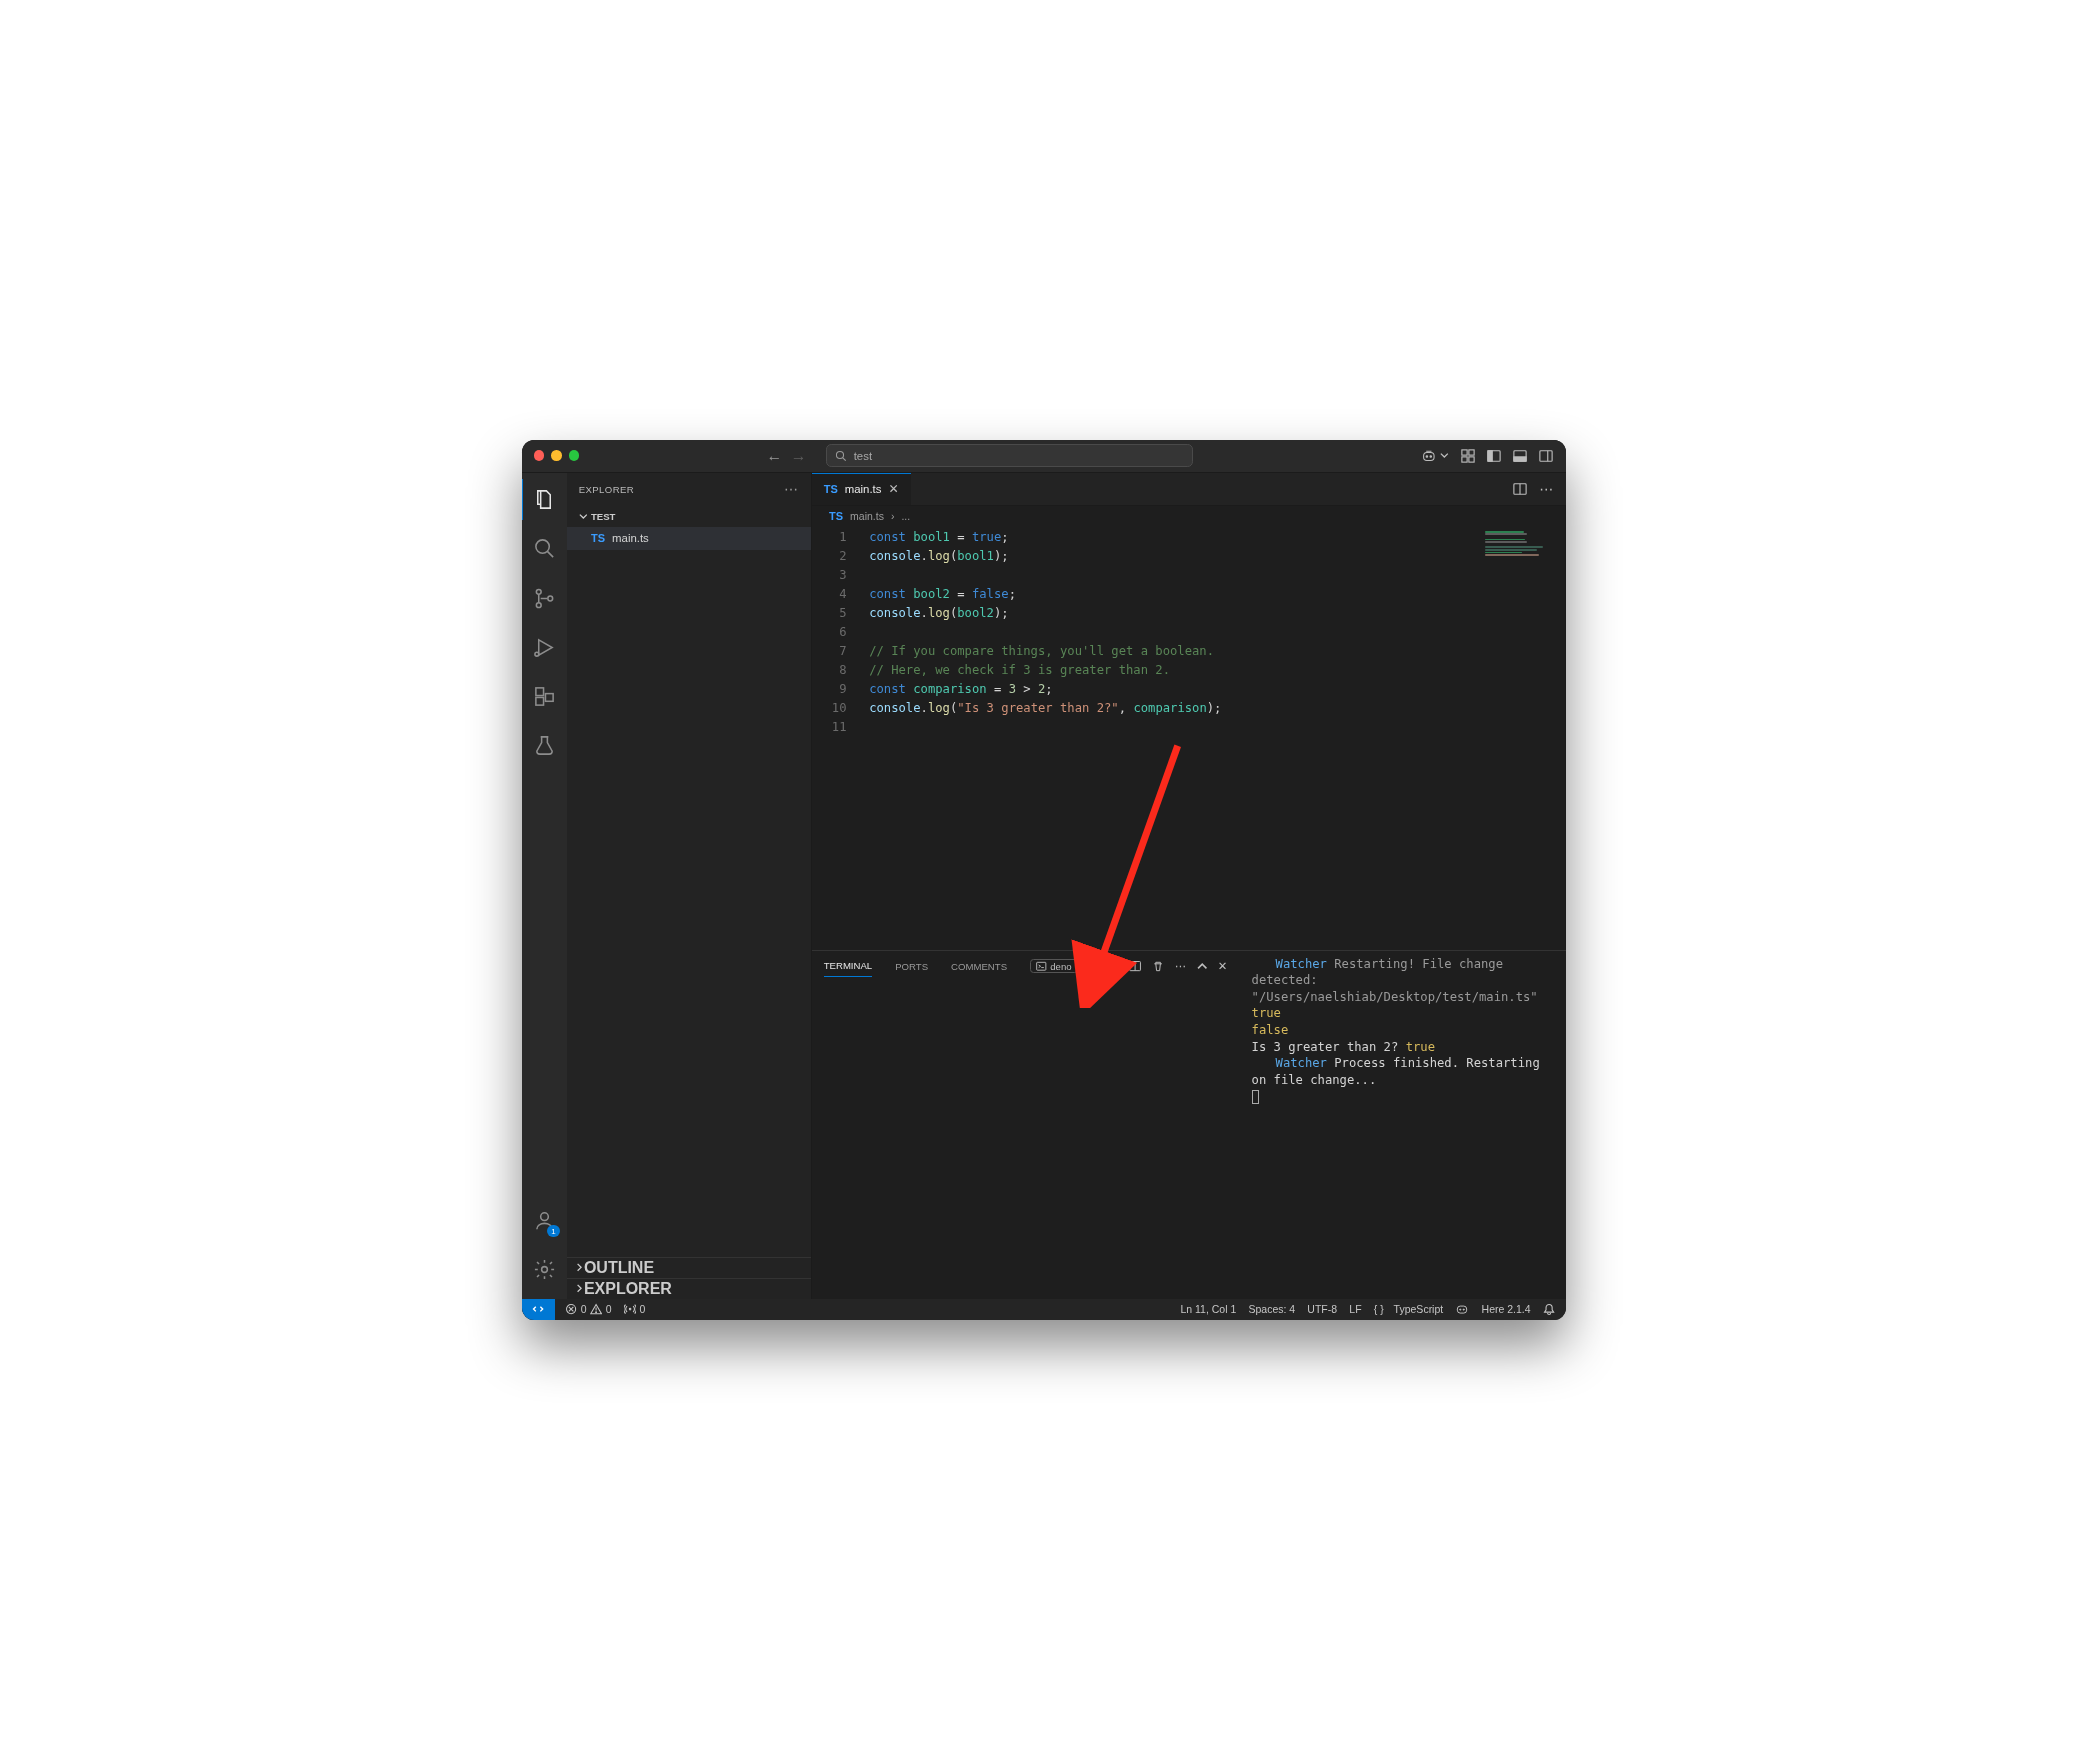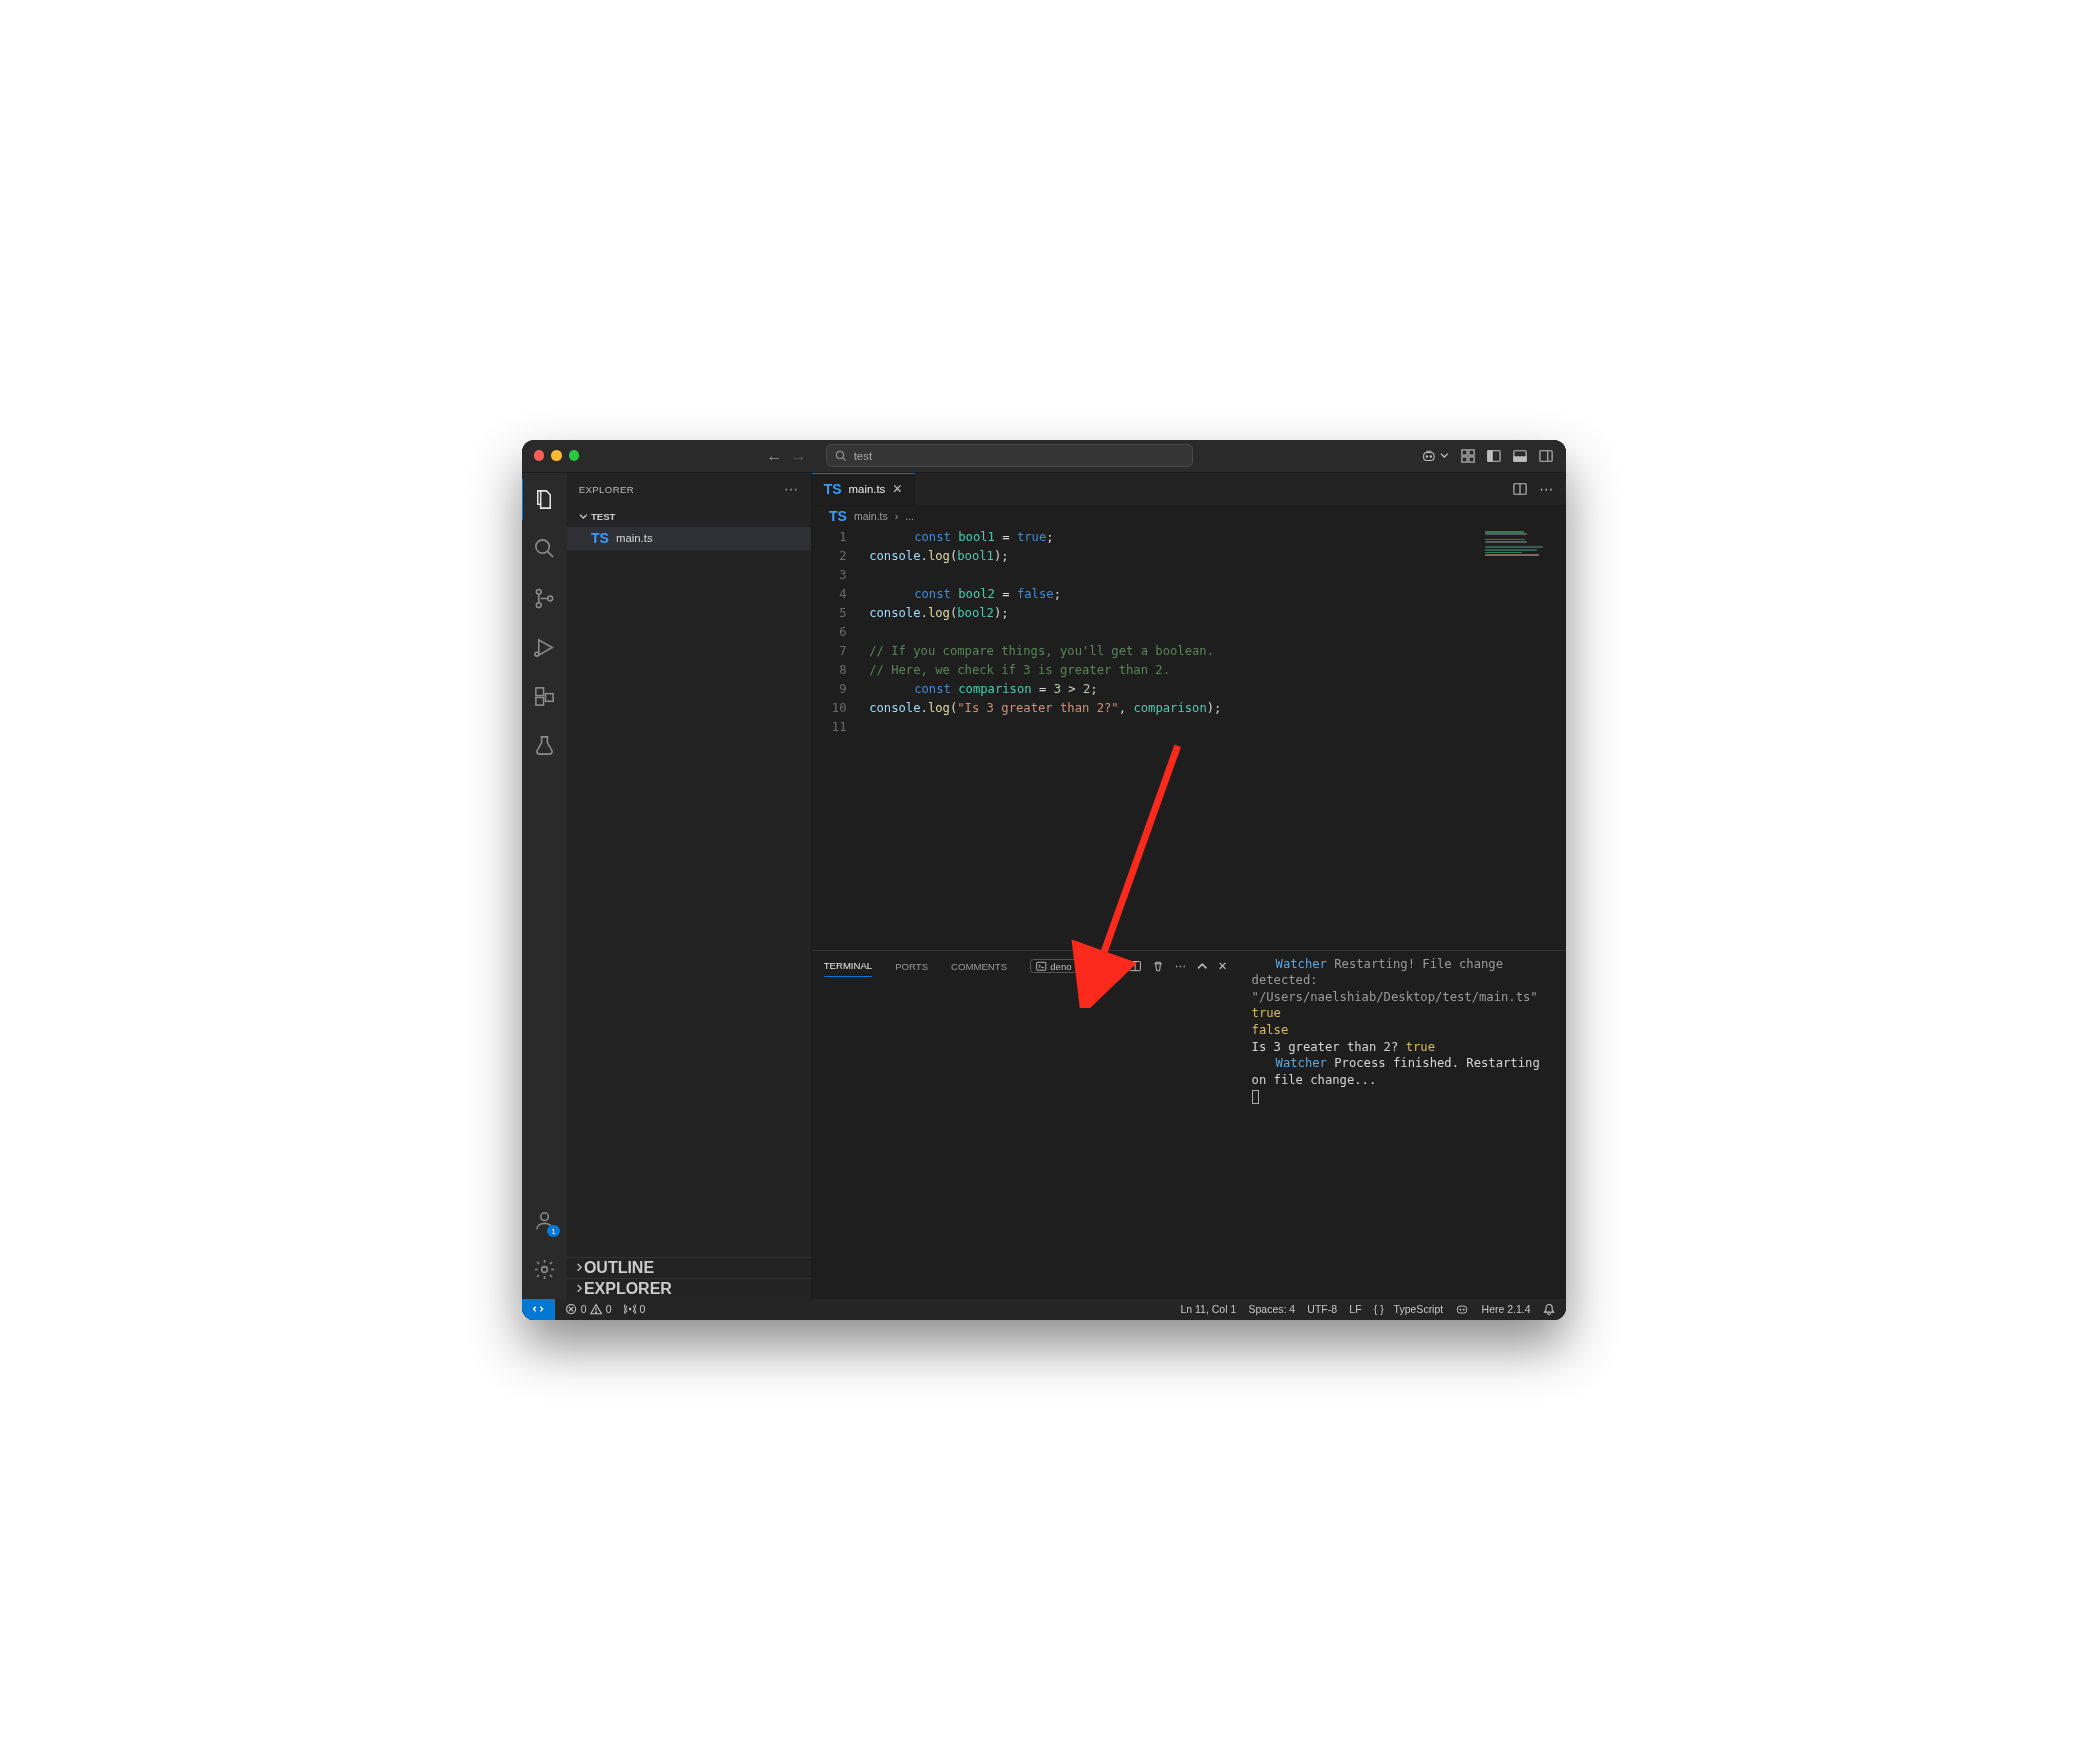--- a/index.html
+++ b/index.html
@@ -63,21 +63,21 @@
   }
   .sidebar-head .dots{margin-left:auto;font-size:14px;color:#9a9a9a;}
   .folder-head{
     height:21px;display:flex;align-items:center;padding:0 7px 0 12.2px;
     font-size:9.6px;font-weight:700;color:#ccc;gap:3.5px;
   }
   .file-row{
     height:23px;display:flex;align-items:center;gap:7px;padding-left:24.5px;
     font-size:11.4px;color:#d6d6d6;background:#2e3035;
   }
-  .ts-badge{color:#3a9cff;font-size:14px;font-weight:700;}
+  .ts-badge{color:#3a9cff;font-size:11px;font-weight:700;}
   .collapsible{
     height:21px;display:flex;align-items:center;gap:0;padding-left:8.7px;
     font-size:16px;font-weight:700;color:#ccc;border-top:0.9px solid #333;
   }
   .sidebar-spacer{flex:1;}
 
   .editor-area{flex:1;display:flex;flex-direction:column;min-width:0;}
   .tabbar{
     height:33px;background:#232323;display:flex;align-items:stretch;
     border-bottom:0.9px solid #1b1b1b;
@@ -94,21 +94,21 @@
   }
   .editor{
     flex:1;display:flex;font-family:Menlo,Consolas,monospace;font-size:12.2px;
     line-height:19px;position:relative;overflow:hidden;
   }
   .gutter{
     width:49px;text-align:right;color:#6b6b6b;padding:1.7px 14px 0 0;
     user-select:none;
   }
   .code{flex:1;padding:1.7px 0 0 8.7px;white-space:pre;color:#d4d4d4;overflow:hidden;}
-  .tok-kw{color:#3f8ad6;margin-left:45px;} .tok-var{color:#4ec9b0;} .tok-op{color:#d4d4d4;}
+  .tok-kw{color:#3f8ad6;} .tok-var{color:#4ec9b0;} .tok-op{color:#d4d4d4;}
   .tok-bool{color:#3f8ad6;} .tok-fn{color:#dcdcaa;} .tok-str{color:#ce9178;}
   .tok-num{color:#b5cea8;} .tok-cmt{color:#598556;} .tok-id{color:#9cdcfe;}
   .minimap{position:absolute;top:3.5px;right:3.5px;width:77px;height:26px;opacity:.7;}
   .minimap .ml{height:1.7px;margin:0.9px 0;border-radius:0.9px;}
 
   .panel{
     height:349px;border-top:0.9px solid #333;background:#1e1e1e;display:flex;flex-direction:row;
   }
   .panel-tabs{
     height:31px;display:flex;align-items:center;gap:23px;padding:0 12.2px;font-size:9.6px;

